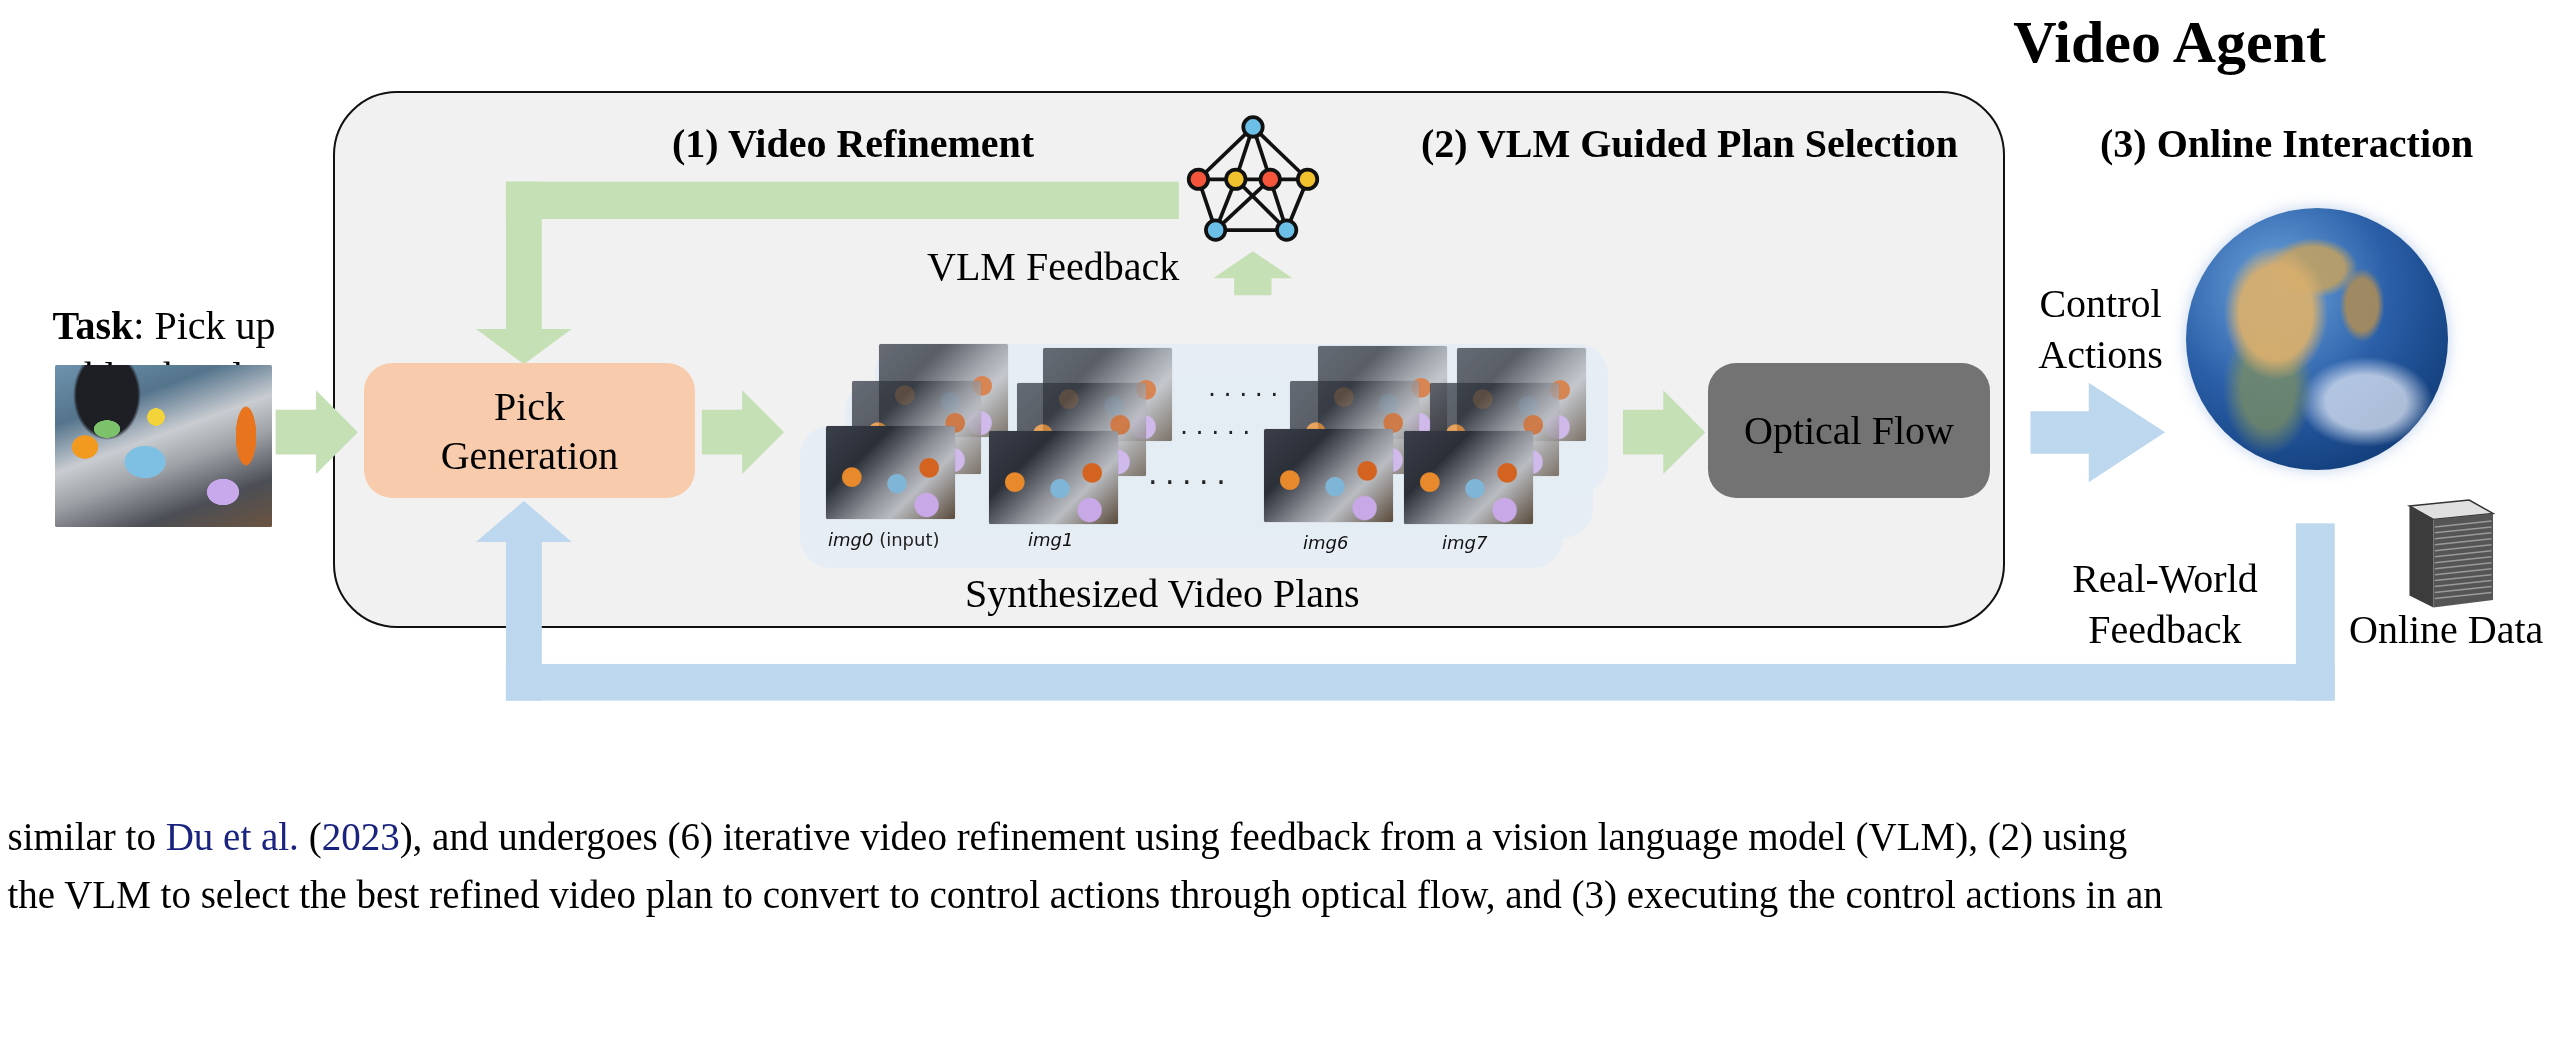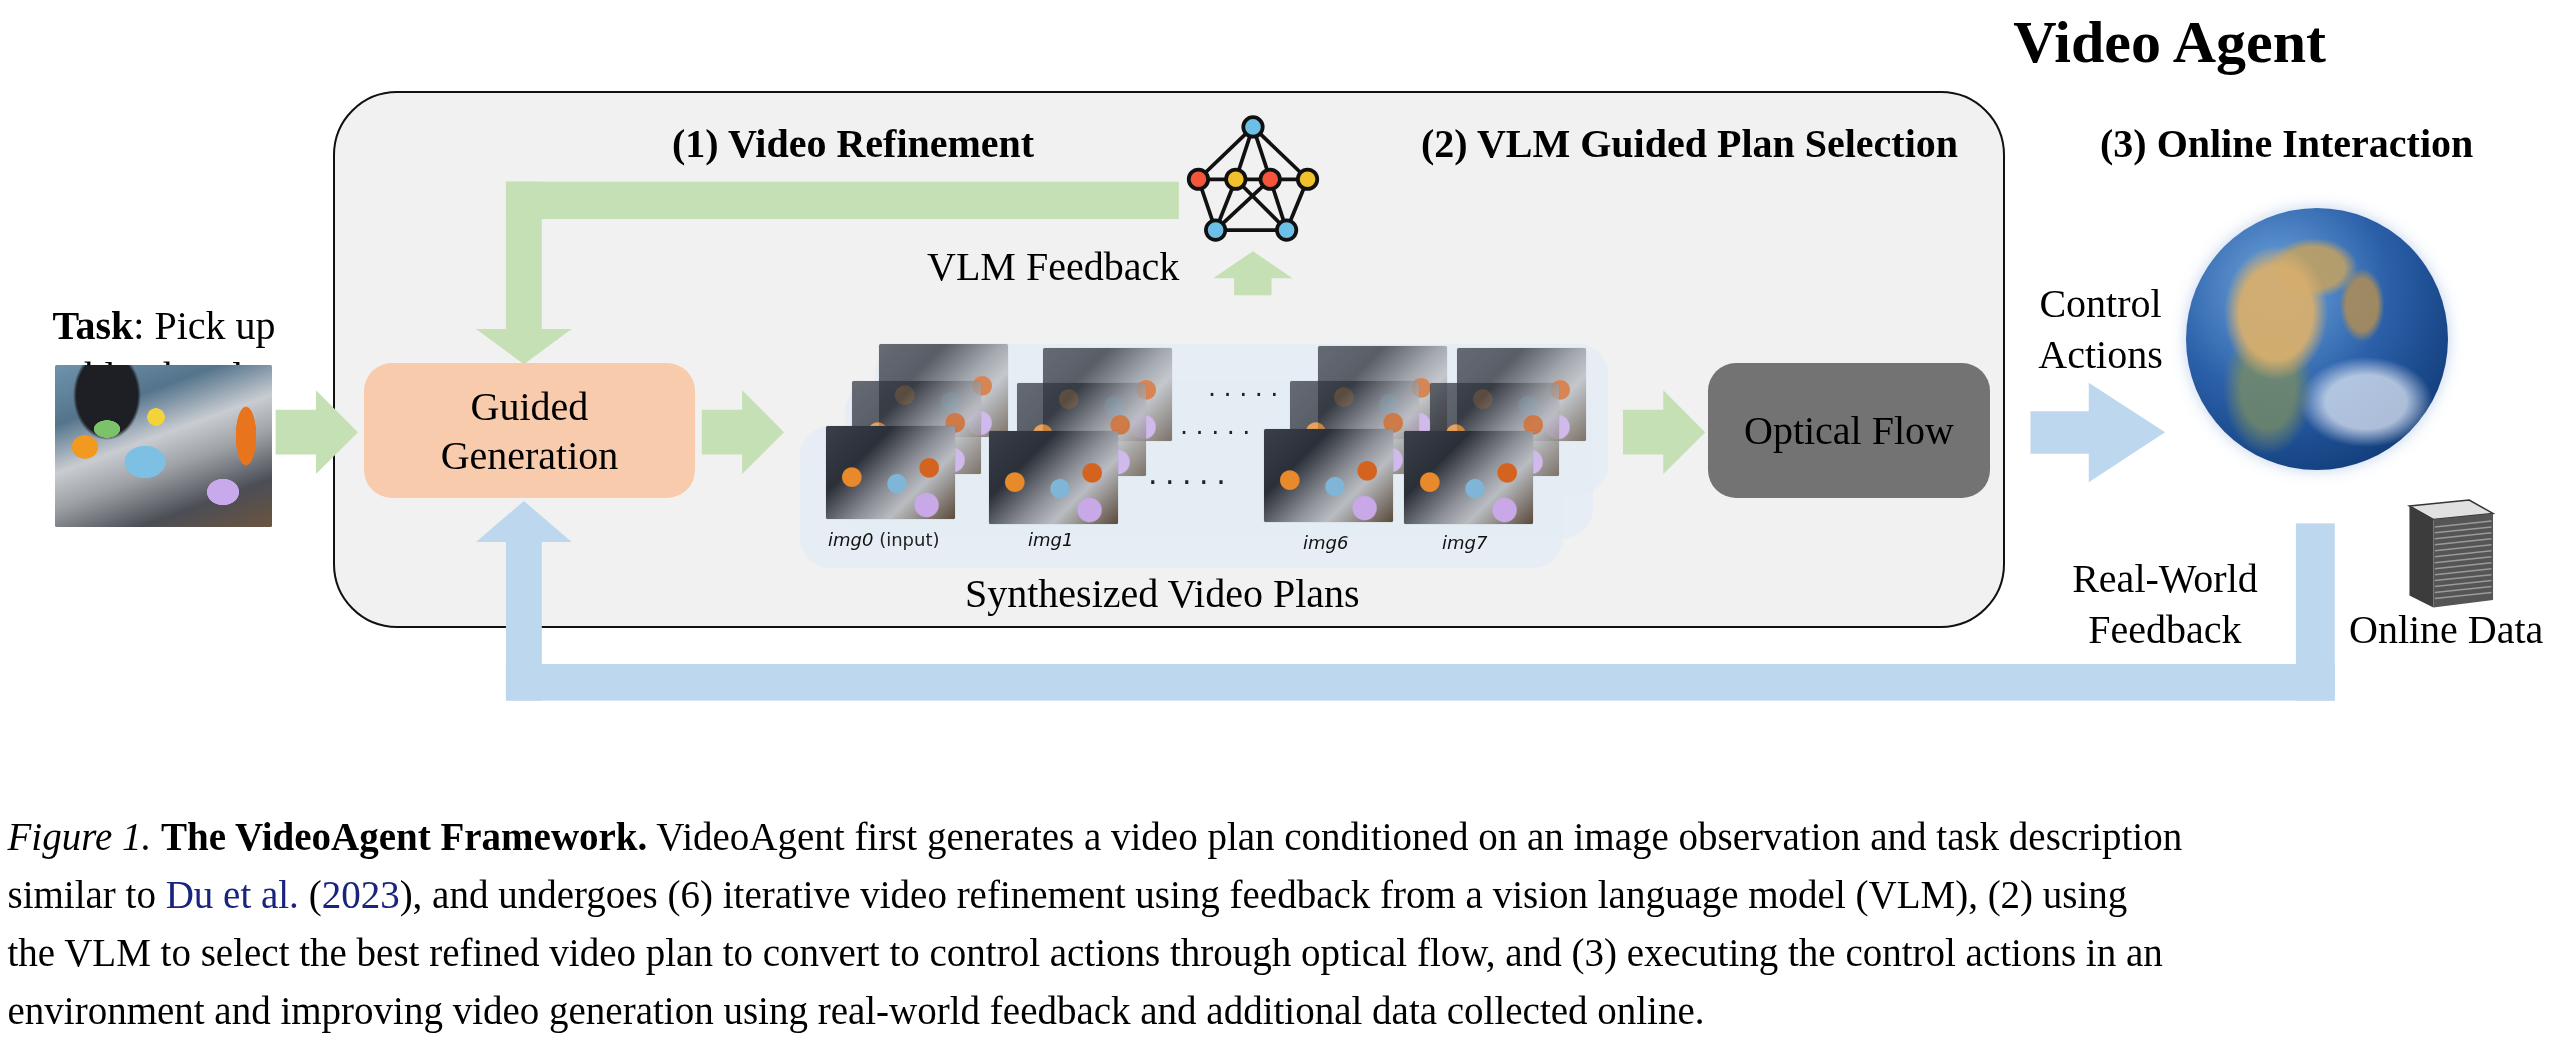--- a/index.html
+++ b/index.html
@@ -87,21 +87,21 @@
        radial-gradient(ellipse 16.5px 13.5px at 168px 127px, #c7a9ec 0 95%, transparent 100%),
        radial-gradient(ellipse 10.5px 30px at 191px 71px, #e8741e 0 95%, transparent 100%),
        radial-gradient(ellipse 13.5px 12px at 30px 82px, #f29a1f 0 95%, transparent 100%),
        radial-gradient(ellipse 13.5px 9px at 52px 64px, #7cc26a 0 95%, transparent 100%),
        radial-gradient(ellipse 9px 9px at 101px 52px, #f2d43a 0 95%, transparent 100%),
        radial-gradient(ellipse 34px 45px at 52px 30px, #1e1f24 0 90%, transparent 100%),
        linear-gradient(160deg, #6f93ad 0%, #54748c 25%, #c9ccd1 45%, #9da1a6 60%, #4b4e55 80%, #6c5440 100%);"></div>
 
 <div class="abs node video-gen">
   <div>
-    <div>Guided</div>
+    <div>Pick</div>
     <div>Generation</div>
   </div>
 </div>
 
 <div class="abs label" style="left:927px; top:241px;">VLM Feedback</div>
 <svg style="left:1182px; top:112px;" width="142" height="142" viewBox="0 0 190 190">
   <g stroke="#111" stroke-width="5" fill="none">
     <line x1="95" x2="22" y1="20" y2="90"></line>
     <line x1="95" x2="72" y1="20" y2="90"></line>
     <line x1="95" x2="118" y1="20" y2="90"></line>
@@ -191,22 +191,16 @@
     <line x1="44" y1="104" x2="120" y2="96"></line>
       <line x1="44" y1="112" x2="120" y2="104"></line>
     <line x1="44" y1="120" x2="120" y2="112"></line>
       <line x1="44" y1="128" x2="120" y2="120"></line>
     <line x1="44" y1="136" x2="120" y2="128"></line>
   </g>
 </svg>
 <div class="abs label" style="left:2349px; top:604px;">Online Data</div>
 
 <div class="abs caption" style="top:808px;">
-  <div>
-    <i>Figure 1.</i>
-    <b>The VideoAgent Framework.</b>
-    <span>VideoAgent first generates a video plan conditioned on an image observation and task description</span>
-  </div>
   <div><span>similar to </span><span class="cite">Du et al.</span><span> (</span><span class="cite">2023</span><span>), and undergoes (6) iterative video refinement using feedback from a vision language model (VLM), (2) using</span></div>
   <div>the VLM to select the best refined video plan to convert to control actions through optical flow, and (3) executing the control actions in an</div>
-  <div>environment and improving video generation using real-world feedback and additional data collected online.</div>
 </div>
 
 
 </body></html>

